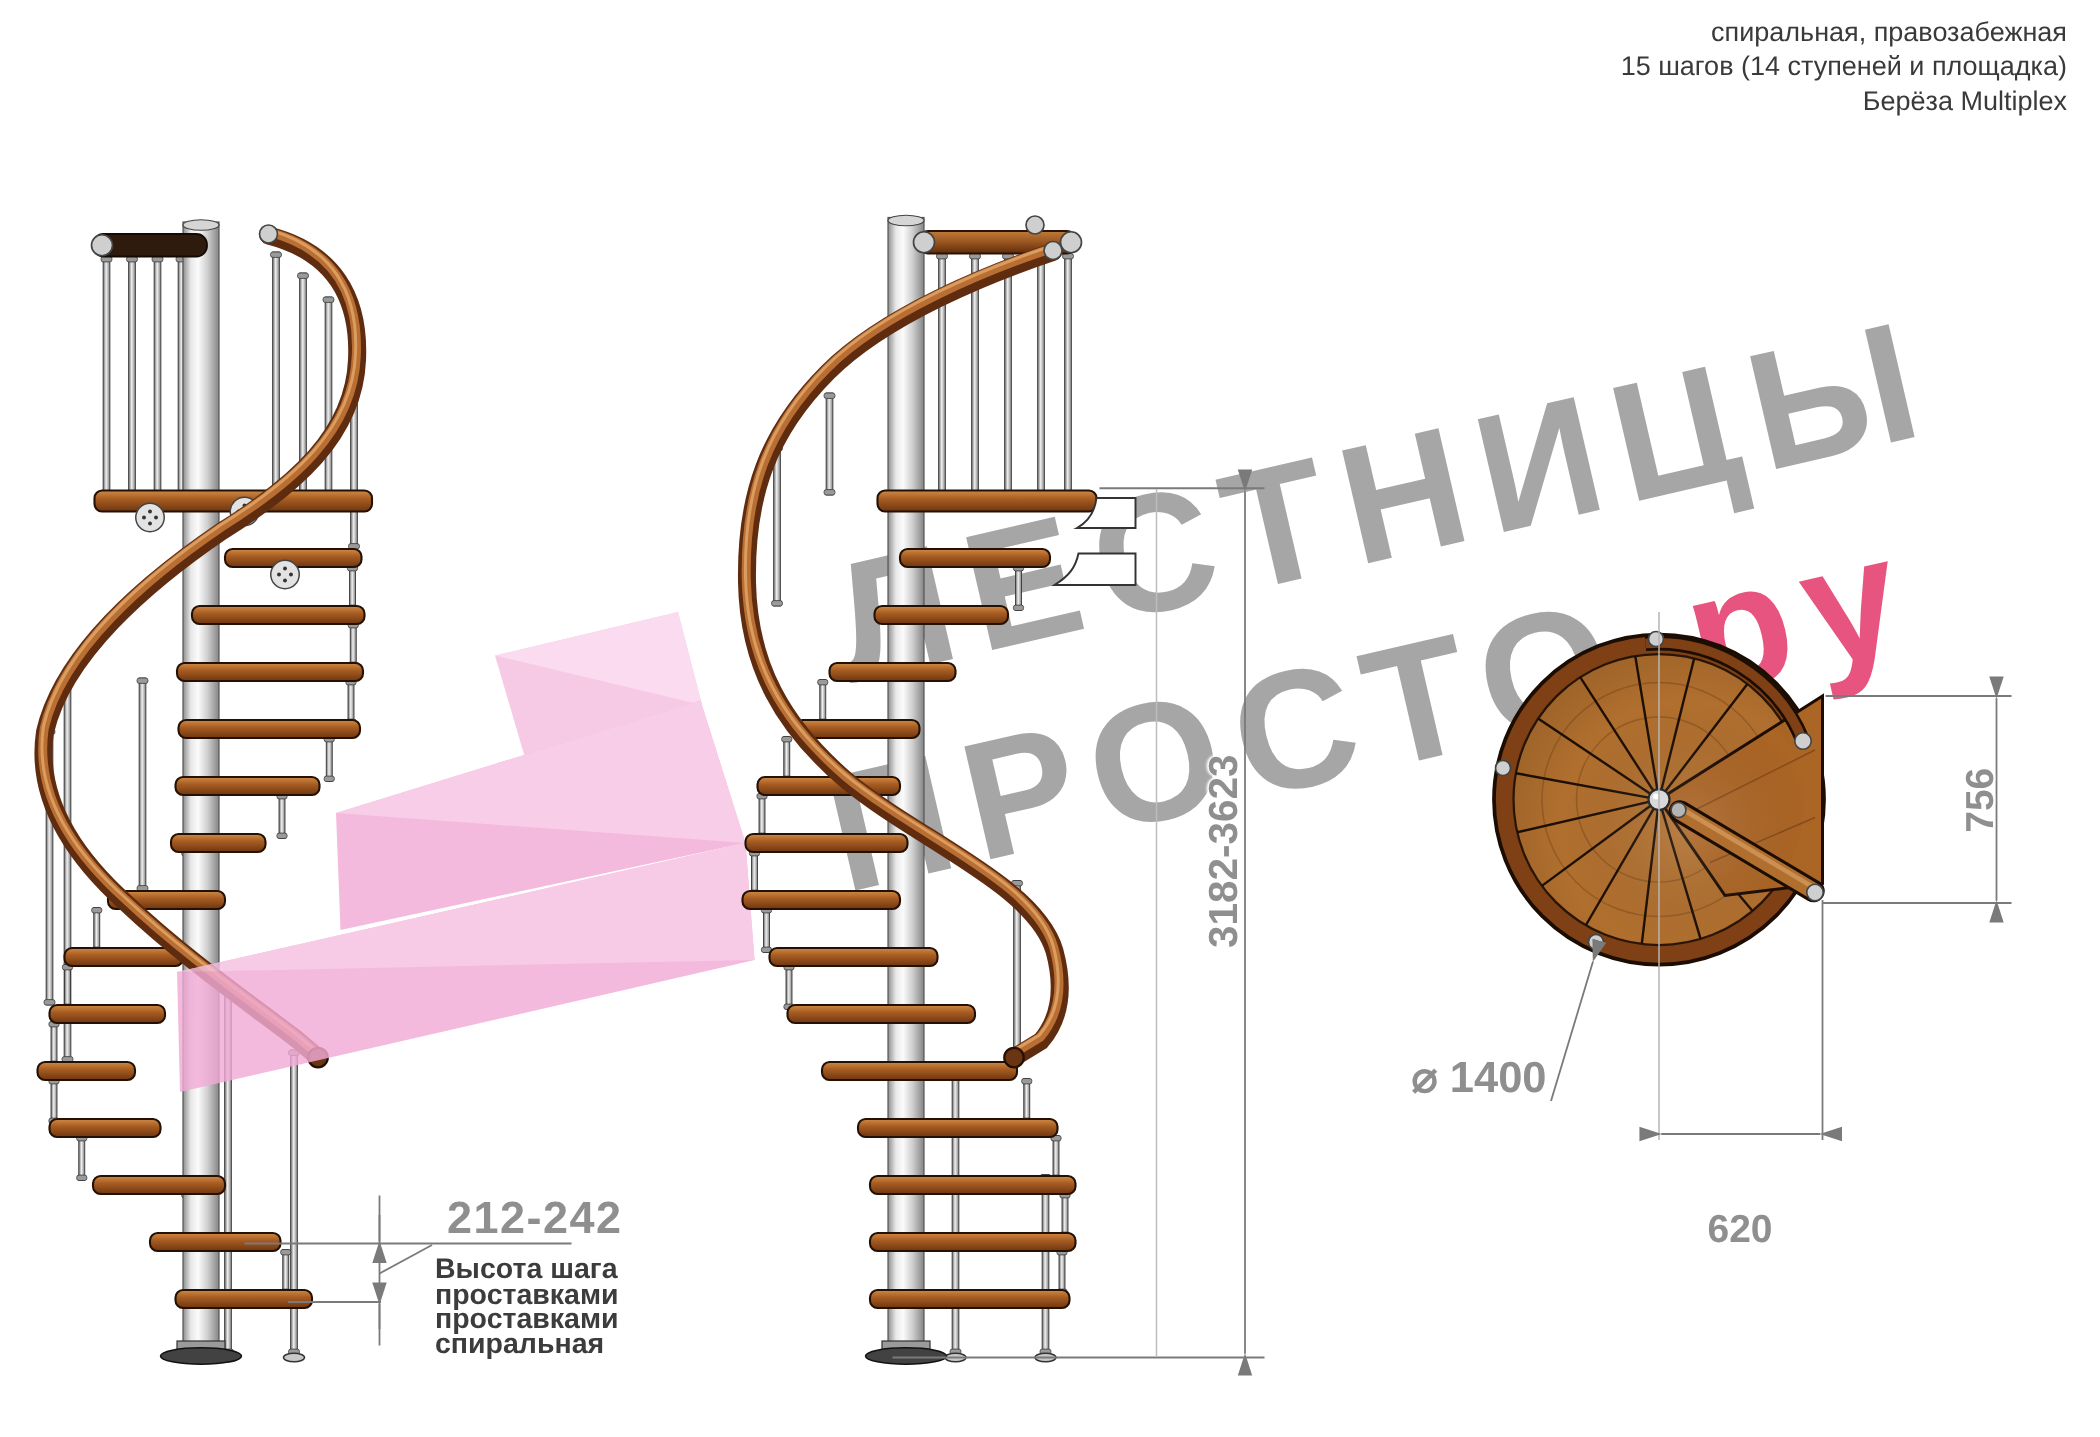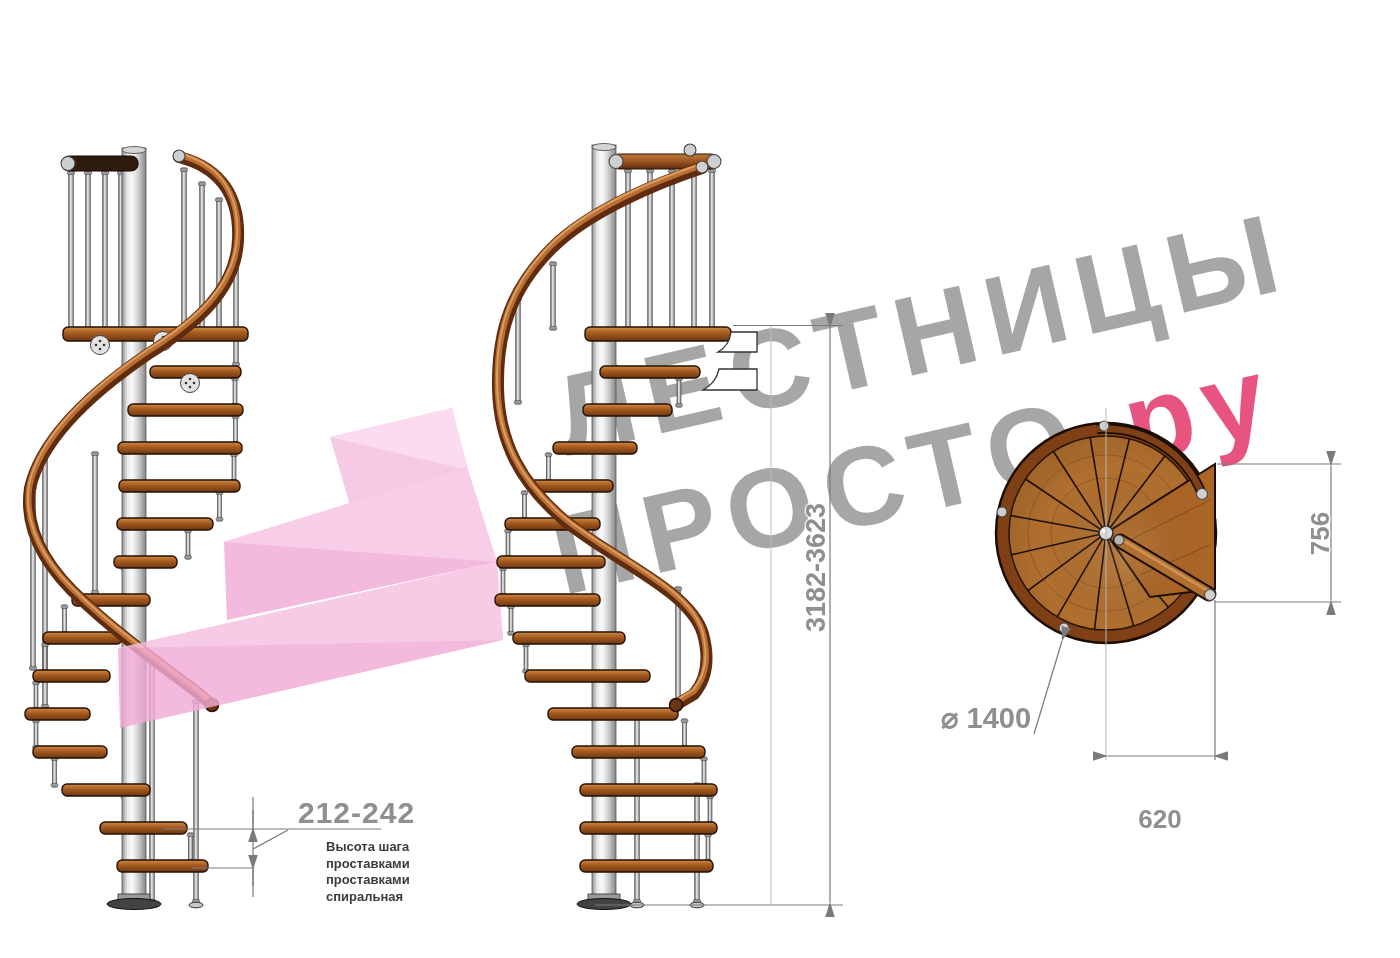--- a/index.html
+++ b/index.html
@@ -17,22 +17,22 @@
   .hdr{position:absolute;right:22px;top:10px;z-index:4;text-align:right;
        font-size:18px;line-height:23px;color:#3a3a3a;}
   
   .dim{position:absolute;z-index:4;color:#8f8f8f;font-weight:bold;white-space:nowrap;
        text-shadow:-1px 0 2px #fff,1px 0 2px #fff,0 1px 2px #fff,0 -1px 2px #fff;}
   #dimTotal{left:732px;top:552px;width:168px;font-size:27px;transform:rotate(-90deg);text-align:center;}
   #dim756{left:1270px;top:518px;width:100px;font-size:26px;transform:rotate(-90deg);text-align:center;}
   #dim620{left:1110px;top:756px;width:100px;font-size:26px;text-align:center;margin-top:48px;}
   #dim1200{left:941px;top:701px;font-size:29px;}
   #dim212{left:286px;top:796px;font-size:30px;letter-spacing:1px;margin-left:12px;}
-  #note{position:absolute;left:290px;top:839px;z-index:4;font-size:13px;line-height:16.5px;
-        color:#3c3c3c;font-weight:bold;margin-left:36px;}
+  #note{position:absolute;left:290px;top:839px;z-index:4;font-size:19px;line-height:16.5px;
+        color:#3c3c3c;font-weight:bold;}
 </style>
 </head>
 <body>
 
 <div class="canvas">
 
   <div class="wm" id="wm1" style="color: rgb(166, 166, 166);">ЛЕСТНИЦЫ</div>
   <div class="wm" id="wm2" style="color: rgb(166, 166, 166);"><span>ПРОСТО</span><span id="wmPink" style="color: rgb(231, 84, 128);">.ру</span></div>
 
   <svg id="drawing" class="layer" width="1400" height="958" viewBox="0 0 1400 958">
@@ -364,20 +364,25 @@
     <g stroke="#7a7a7a" stroke-width="1.2" fill="none">
       <line x1="163" y1="829" x2="381" y2="829"></line>
       <line x1="192" y1="868" x2="254" y2="868"></line>
       <line x1="253" y1="797" x2="253" y2="897"></line>
       <line x1="253" y1="810" x2="253" y2="827.5" marker-end="url(#arr)"></line>
       <line x1="253" y1="886" x2="253" y2="869.5" marker-end="url(#arr)"></line>
       <line x1="288" y1="830" x2="253" y2="849"></line>
     </g>
   </svg>
 
+  <div class="hdr">
+    <div>спиральная, правозабежная</div>
+    <div>15 шагов (14 ступеней и площадка)</div>
+    <div>Берёза Multiplex</div>
+  </div>
 
   <div class="dim" id="dimTotal">3182-3623</div>
   <div class="dim" id="dim756">756</div>
   <div class="dim" id="dim620">620</div>
   <div class="dim" id="dim1200">⌀ 1400</div>
   <div class="dim" id="dim212">212-242</div>
   <div id="note">
     <div>Высота шага</div>
     <div>проставками</div>
     <div>проставками</div>

